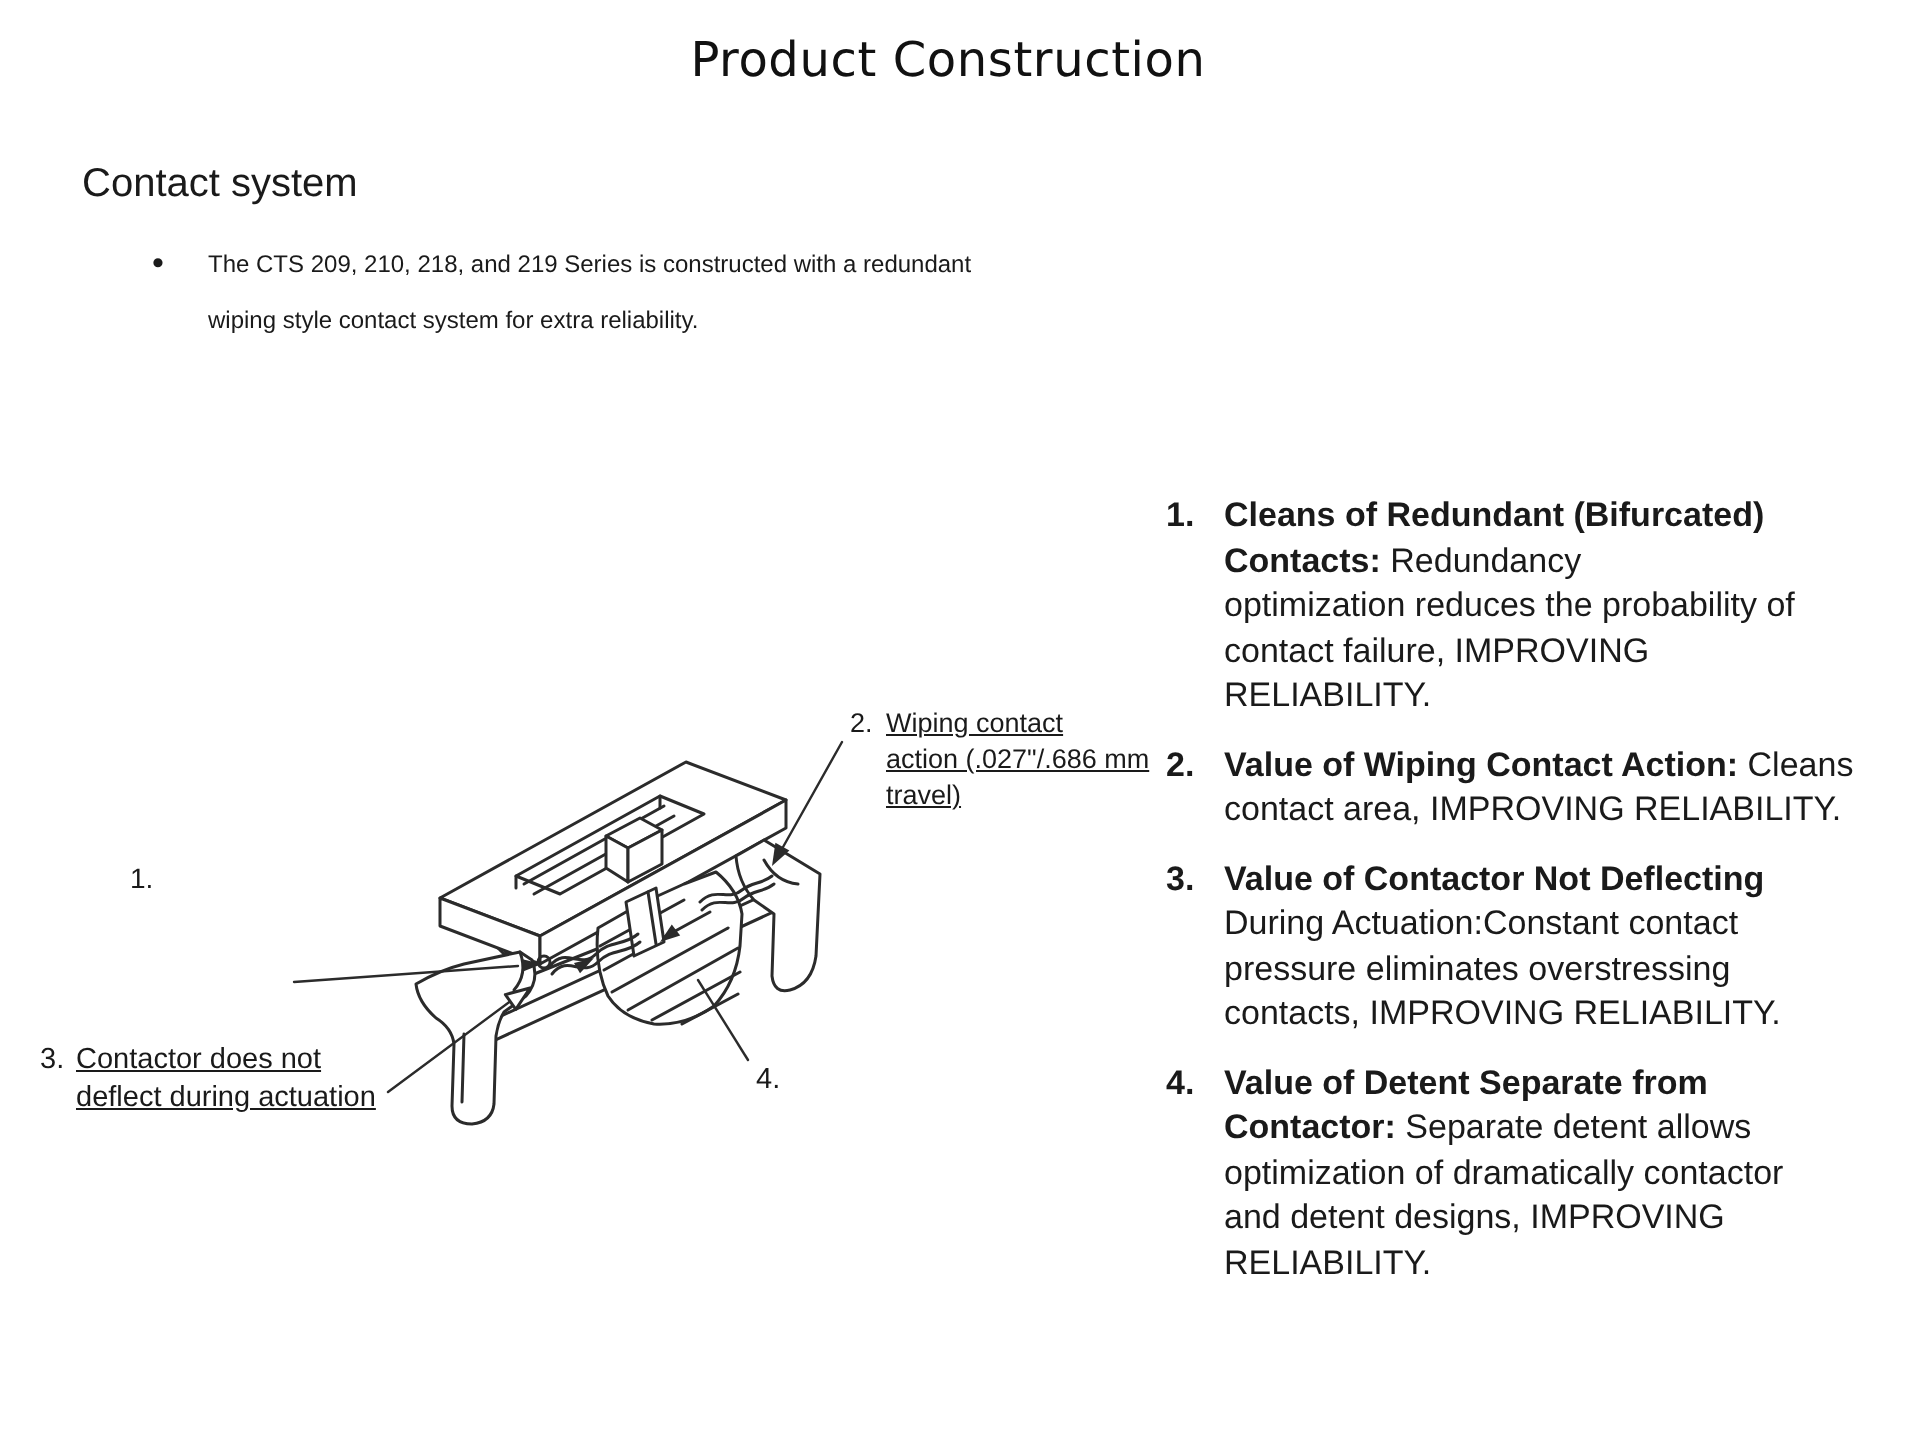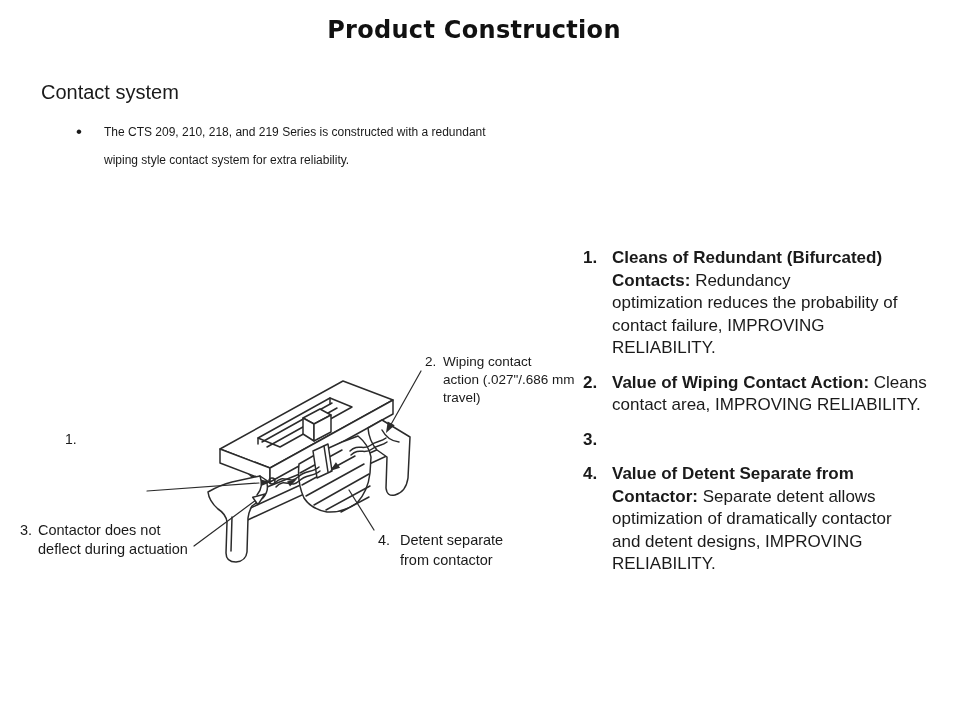--- a/index.html
+++ b/index.html
@@ -4,35 +4,35 @@
 <style>
   html,body{margin:0;padding:0;}
   body{
     width:960px;height:720px;position:relative;overflow:hidden;
     background:#ffffff;color:#1a1a1a;
     font-family:"Liberation Sans",sans-serif;
   }
   .abs{position:absolute;}
   .slide-title{
     left:0;right:12px;top:15px;text-align:center;
-    font-family:"DejaVu Sans",sans-serif;font-weight:bold;
+    font-family:"DejaVu Sans",sans-serif;font-weight:normal;
     font-size:24px;line-height:30px;letter-spacing:.3px;color:#111;
   }
   .subtitle{left:41px;top:80px;font-size:20px;line-height:25px;}
   .bullet-row{left:76px;top:118px;display:flex;}
   .bullet-marker{width:28px;font-size:17px;line-height:28px;flex:none;}
   .bullet-text{font-size:12px;line-height:28px;white-space:pre-line;}
   .vlist{left:583px;top:247px;width:382px;}
   .vitem{display:flex;font-size:17px;line-height:22.5px;margin-bottom:12px;}
   .vnum{width:29px;font-weight:bold;flex:none;}
   .vtext{white-space:pre-line;}
   .vtext b{font-weight:bold;}
   .dlabel{display:flex;}
   .dnum{flex:none;}
-  .dtext{white-space:pre-line;}
+  .dtext{white-space:pre-line;text-decoration:underline;}
   #dl1{left:65px;top:431px;font-size:14px;line-height:17.5px;}
   #dl1 .dnum{width:20px;}
   #dl2{left:425px;top:353px;font-size:13.5px;line-height:18px;}
   #dl2 .dnum{width:18px;}
   #dl3{left:20px;top:521px;font-size:14.5px;line-height:19px;}
   #dl3 .dnum{width:18px;}
   #dl4{left:378px;top:530px;font-size:14.5px;line-height:20px;}
   #dl4 .dnum{width:22px;}
   svg.diagram{left:0;top:0;}
 </style>
@@ -133,40 +133,42 @@
 action (.027"/.686 mm
 travel)</span>
 </div>
 <div id="dl3" class="abs dlabel">
   <span class="dnum">3.</span>
   <span class="dtext">Contactor does not
 deflect during actuation</span>
 </div>
 <div id="dl4" class="abs dlabel">
   <span class="dnum">4.</span>
-  <span class="dtext">Detent separate
-from contactor</span>
 </div>
 
 <div class="abs vlist">
   <div class="vitem">
     <div class="vnum">1.</div>
     <div class="vtext"><b>Cleans of Redundant (Bifurcated)
 Contacts:</b><span> Redundancy
 optimization reduces the probability of
 contact failure, IMPROVING
 RELIABILITY.</span></div>
   </div>
   <div class="vitem">
     <div class="vnum">2.</div>
     <div class="vtext"><b>Value of Wiping Contact Action:</b><span> Cleans
 contact area, IMPROVING RELIABILITY.</span></div>
   </div>
   <div class="vitem">
     <div class="vnum">3.</div>
+    <div class="vtext"><b>Value of Contactor Not Deflecting</b><span>
+During Actuation:Constant contact
+pressure eliminates overstressing
+contacts, IMPROVING RELIABILITY.</span></div>
   </div>
   <div class="vitem">
     <div class="vnum">4.</div>
     <div class="vtext"><b>Value of Detent Separate from
 Contactor:</b><span> Separate detent allows
 optimization of dramatically contactor
 and detent designs, IMPROVING
 RELIABILITY.</span></div>
   </div>
 </div>

